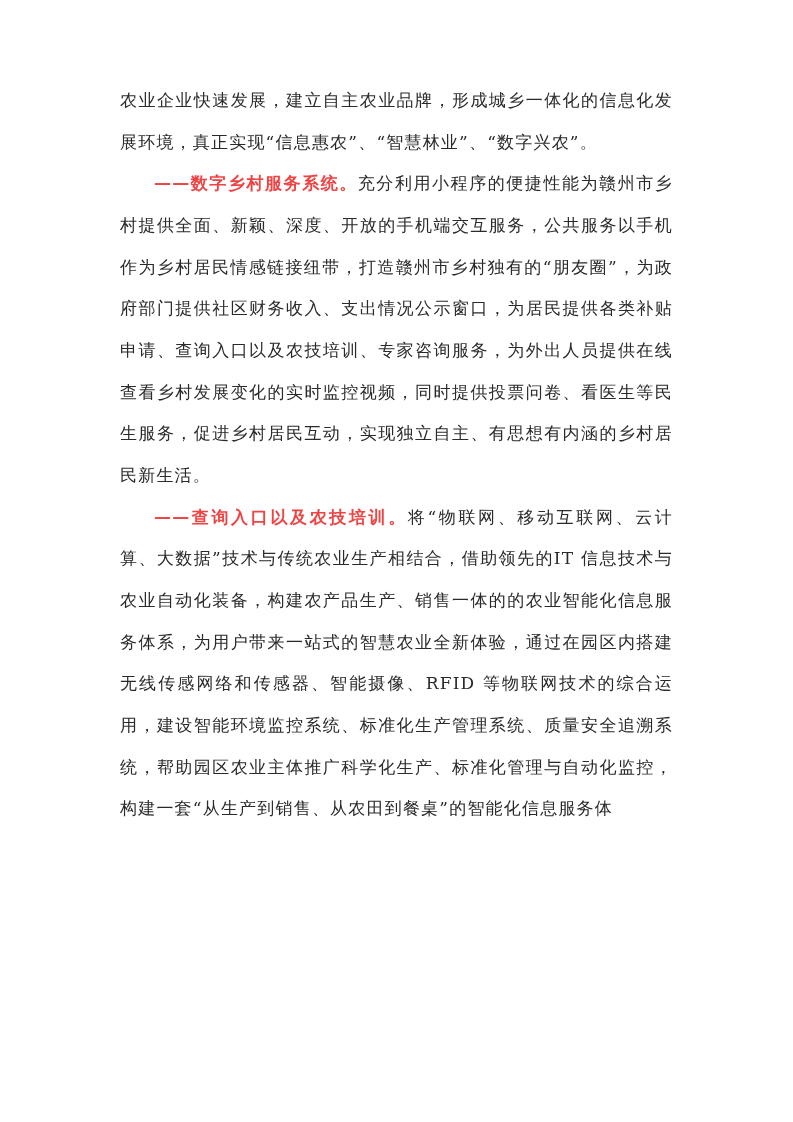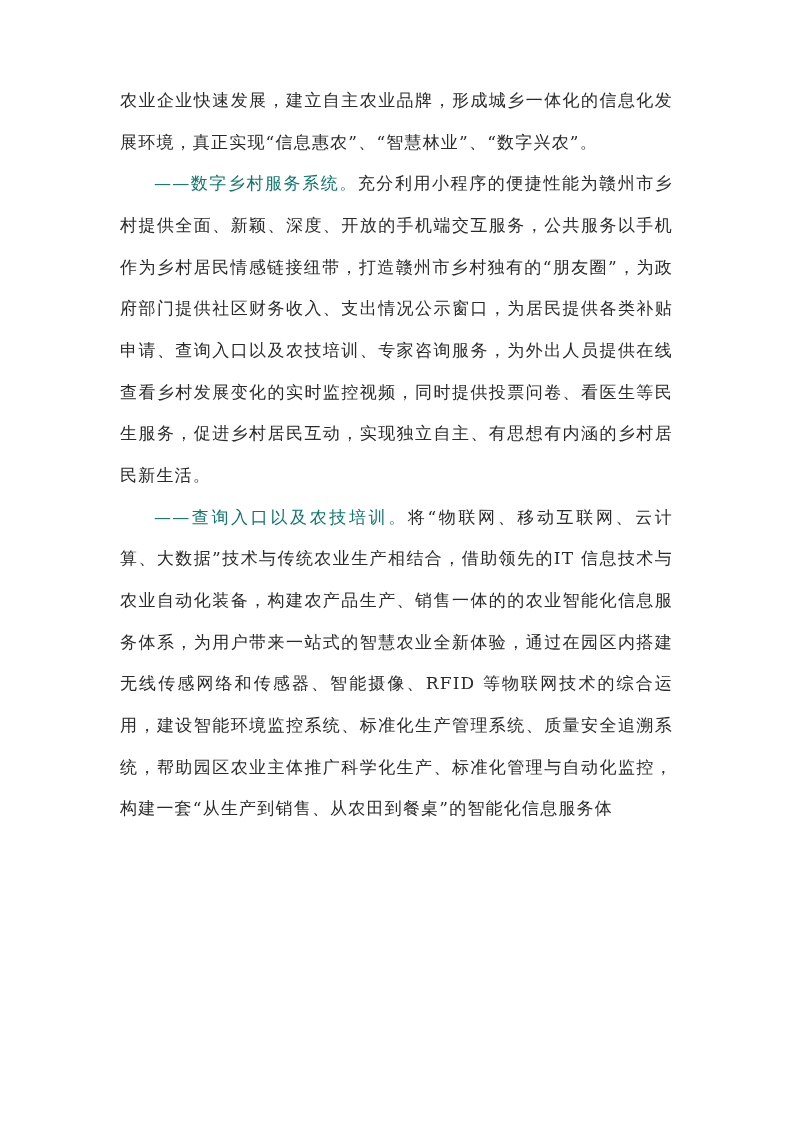--- a/index.html
+++ b/index.html
@@ -27,22 +27,22 @@
       letter-spacing: 1.2px;
     }
     .page p {
       margin: 0;
       padding: 0;
     }
     .page p.indent {
       text-indent: 2em;
     }
     .lead {
-      font-weight: normal;
-      color: #0f766e;
+      font-weight: bold;
+      color: #ef4444;
     }
   </style>
 </head>
 <body>
 
 <div class="page">
   <p>
     <span>农业企业快速发展，建立自主农业品牌，形成城乡一体化的信息化发展环境，真正实现“信息惠农”、“智慧林业”、“数字兴农”。</span>
   </p>
   <p class="indent">

